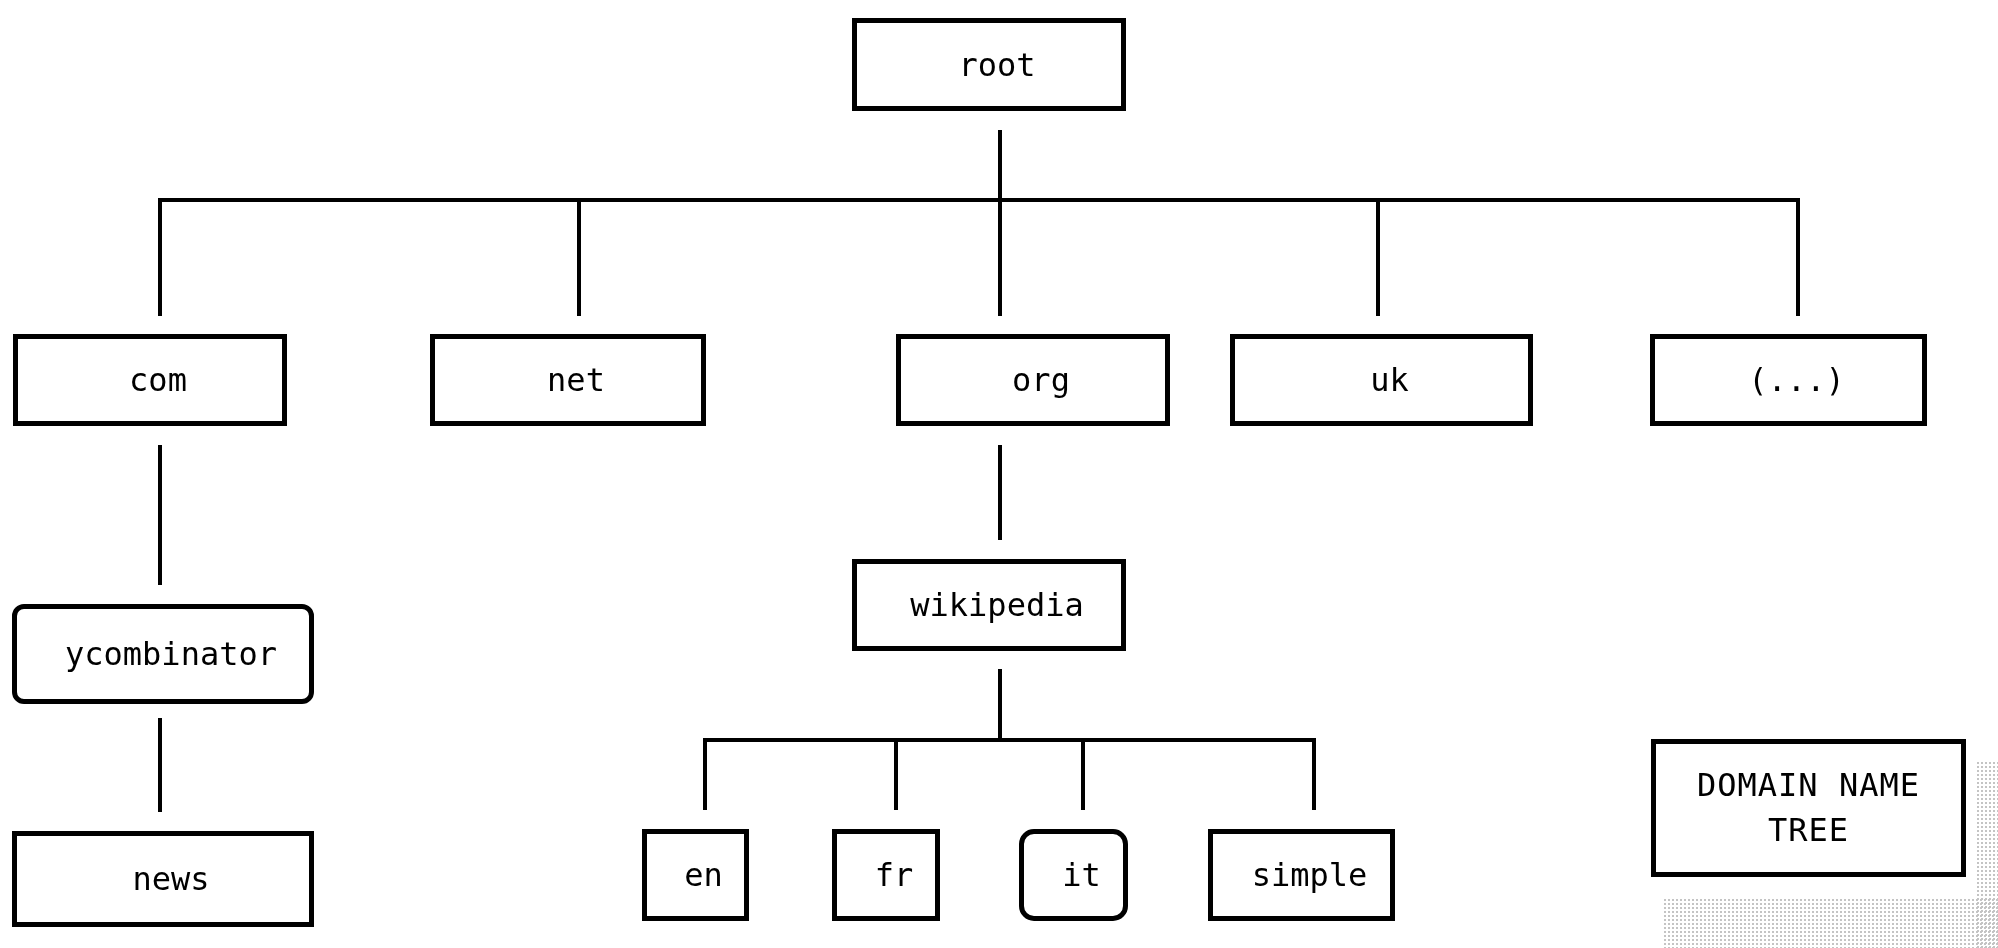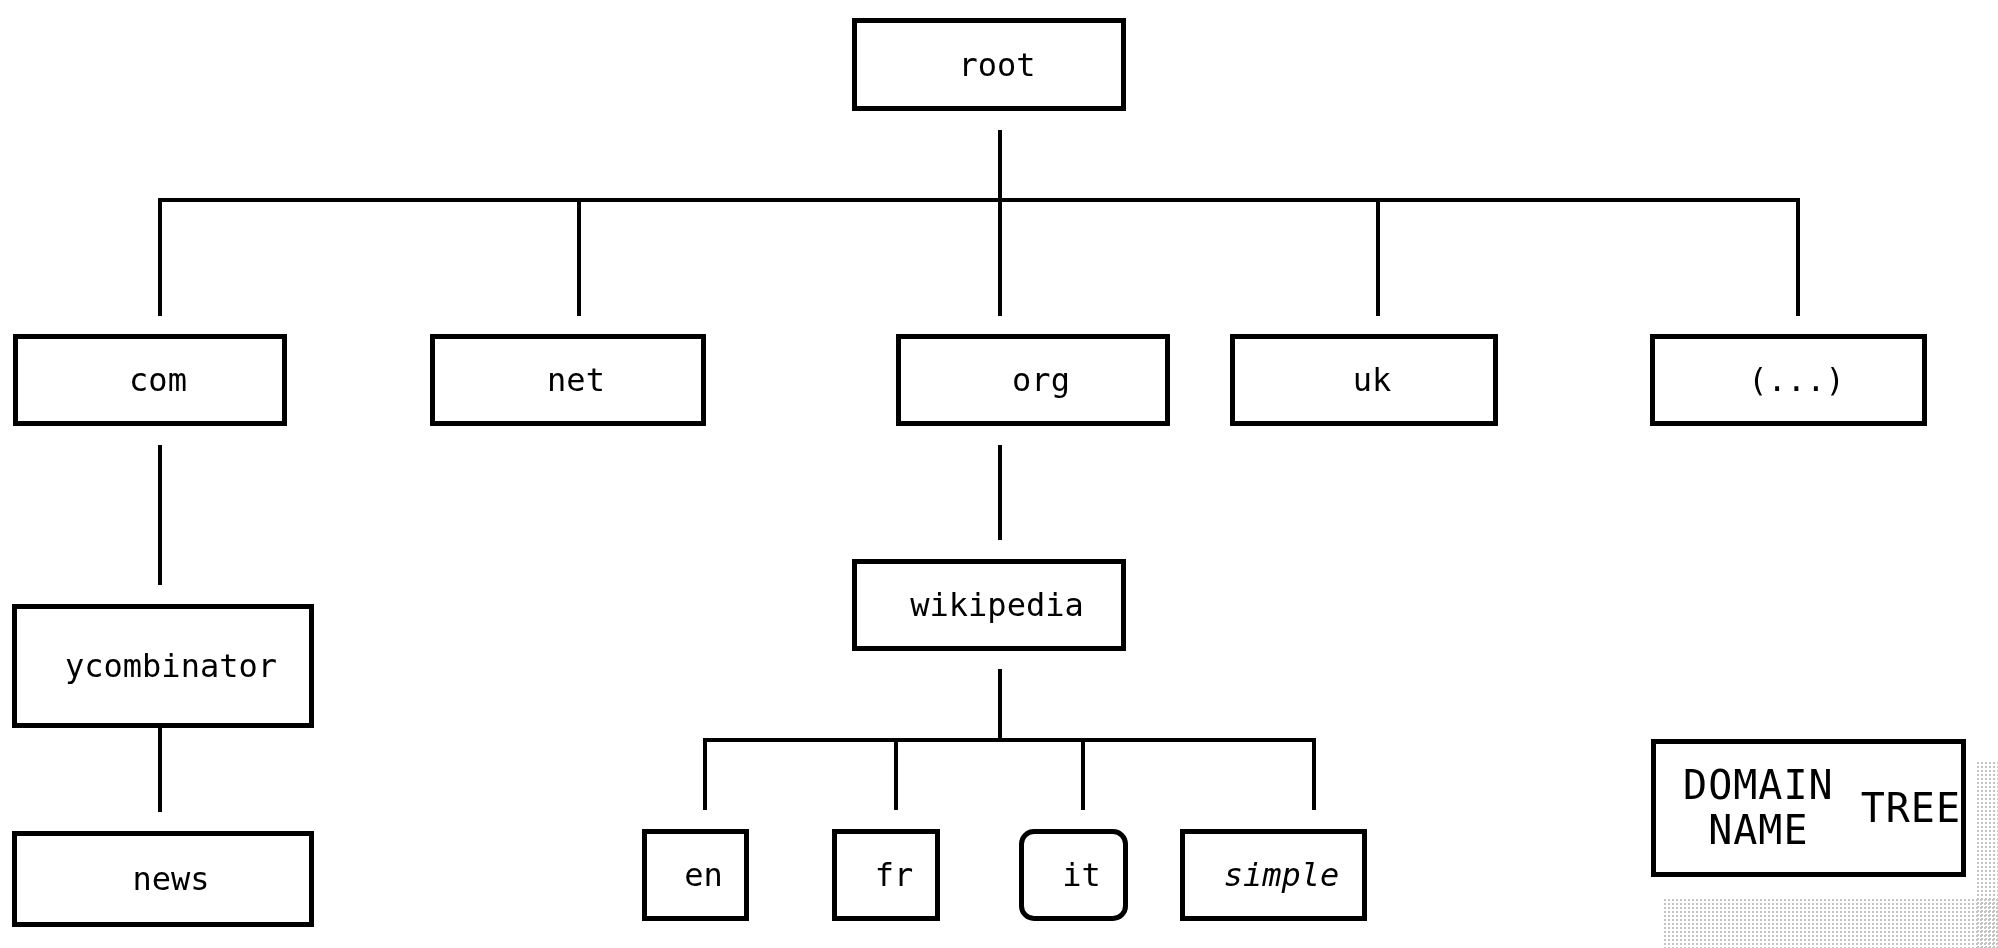--- a/index.html
+++ b/index.html
@@ -42,24 +42,24 @@
     position: absolute;
     background-image: radial-gradient(circle, #c4c4c4 1.15px, rgba(0,0,0,0) 1.3px);
     background-size: 4px 4px;
   }
   .title-box {
     position: absolute;
     box-sizing: border-box;
     border: 5px solid #000000;
     background: #ffffff;
     display: flex;
-    flex-direction: row;
+    flex-direction: column;
     align-items: center;
     justify-content: center;
-    font-size: 40px;
+    font-size: 32px;
     line-height: 45px;
     letter-spacing: 1px;
     color: #000000;
     text-align: center;
   }
 </style>
 </head>
 <body>
 
 <div class="canvas">
@@ -92,29 +92,29 @@
   </div>
 
   <div class="node" style="left:430px; top:334px; width:276px; height:92px;">
     <span>net</span>
   </div>
 
   <div class="node" style="left:852px; top:334px; width:274px; height:92px;margin-left:44px;">
     <span>org</span>
   </div>
 
-  <div class="node" style="left:1230px; top:334px; width:268px; height:92px;">
+  <div class="node" style="left:1230px; top:334px; width:303px; height:92px;">
     <span>uk</span>
   </div>
 
   <div class="node" style="left:1650px; top:334px; width:277px; height:92px;">
     <span>(...)</span>
   </div>
 
-  <div class="node" style="left:12px; top:604px; width:302px; height:124px;">
+  <div class="node" style="left:12px; top:604px; width:302px; height:100px;border-radius:12px;">
     <span>ycombinator</span>
   </div>
 
   <div class="node" style="left:852px; top:559px; width:274px; height:92px;">
     <span>wikipedia</span>
   </div>
 
   <div class="node" style="left:12px; top:831px; width:302px; height:96px;">
     <span>news</span>
   </div>
@@ -124,21 +124,21 @@
   </div>
 
   <div class="node" style="left:832px; top:829px; width:108px; height:92px;">
     <span>fr</span>
   </div>
 
   <div class="node" style="left:1019px; top:829px; width:109px; height:92px;border-radius:15px;">
     <span>it</span>
   </div>
 
-  <div class="node" style="left:1180px; top:829px; width:187px; height:92px;font-style:italic;">
+  <div class="node" style="left:1208px; top:829px; width:187px; height:92px;">
     <span>simple</span>
   </div>
 
   <div class="halftone" style="left:1976px; top:761px; width:22px; height:187px;"></div>
   <div class="halftone" style="left:1663px; top:898px; width:335px; height:50px;"></div>
 
   <div class="title-box" style="left:1651px; top:739px; width:315px; height:138px;">
     <span>DOMAIN NAME</span>
     <span>TREE</span>
   </div>

